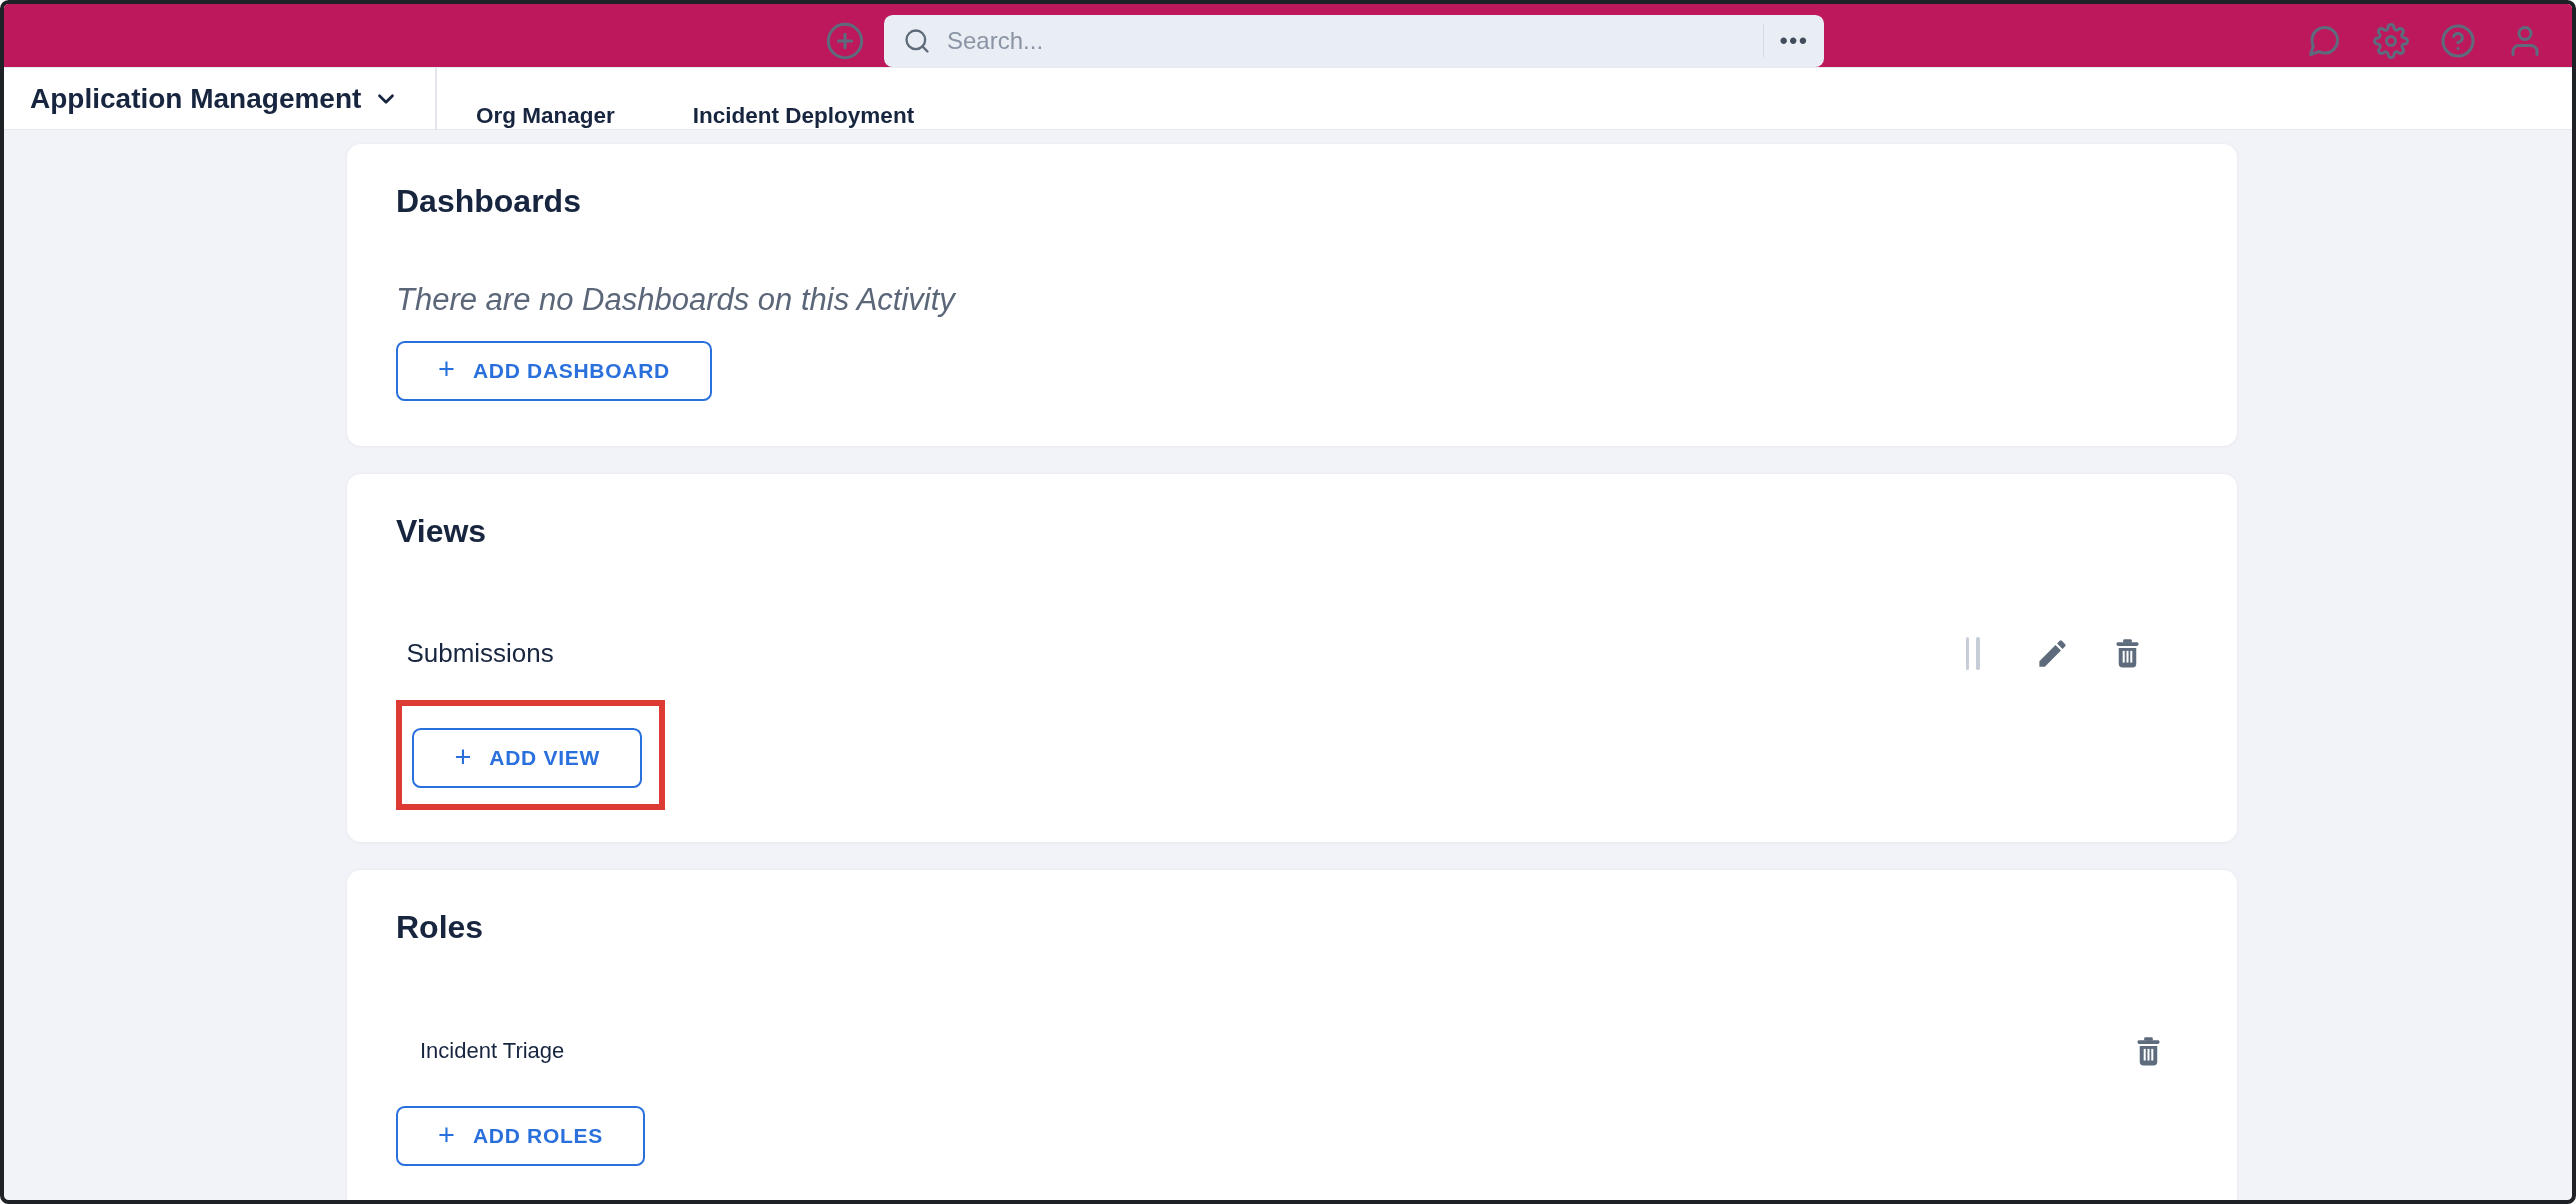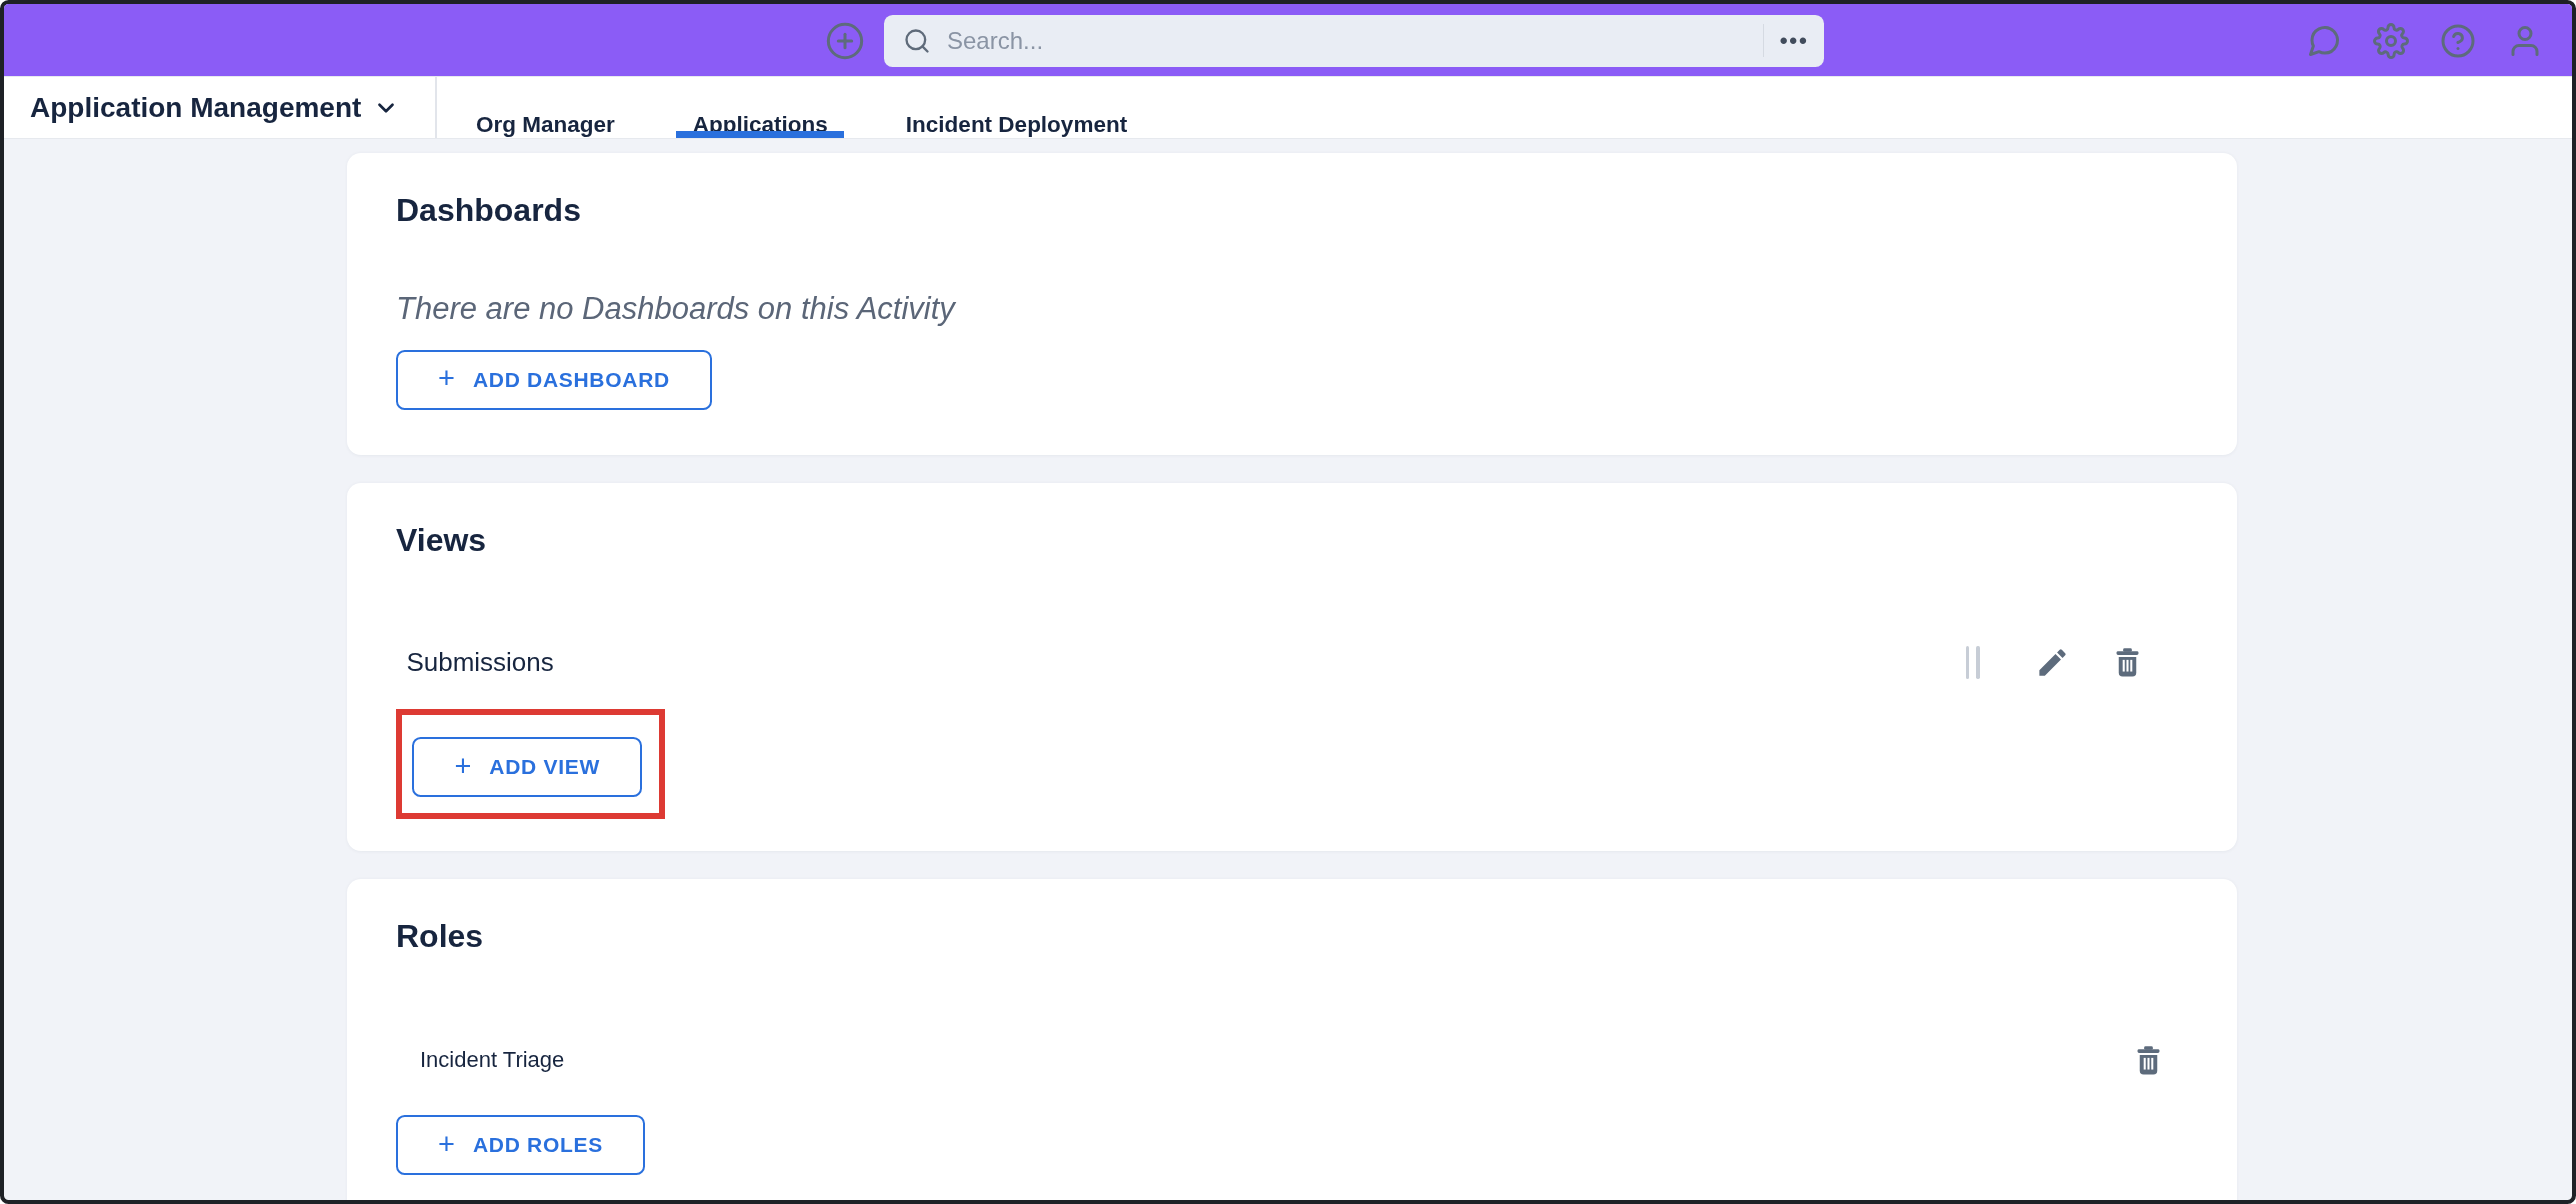--- a/index.html
+++ b/index.html
@@ -14,21 +14,21 @@
   .frame {
     position: absolute; top: 0; left: 0; right: 0; bottom: 0;
     border: 4.3px solid #1e2126;
     border-radius: 8.6px;
     background: #f1f3f8;
     overflow: hidden;
   }
 
   
   .topbar {
-    height: 73px; background: #8b5cf6;
+    height: 64px; background: #be185d;
     border-bottom: 1.7px solid #e7eaef;
     position: relative;
   }
   .topbar-center {
     position: absolute; left: 821px; top: 0; height: 73px;
     display: flex; align-items: center; gap: 19px;
   }
   .icon-btn { border: 0; background: none; padding: 0; cursor: pointer; display: flex; align-items: center; justify-content: center; }
   .add-new svg { width: 40px; height: 40px; }
   .searchbar {
@@ -192,24 +192,20 @@
       <span>Application Management</span>
       <svg viewBox="0 0 24 24" fill="none" stroke="#17253f" stroke-width="2.5" stroke-linecap="round" stroke-linejoin="round">
         <polyline points="6 9 12 15 18 9"></polyline>
       </svg>
     </div>
     <div class="nav-divider"></div>
     <div class="tabs">
       <div class="tab">
         <span>Org Manager</span>
 
-      </div>
-      <div class="tab active">
-        <span>Applications</span>
-        <span class="tab-underline"></span>
       </div>
       <div class="tab">
         <span>Incident Deployment</span>
 
       </div>
     </div>
   </nav>
 
   <main class="content">
 

